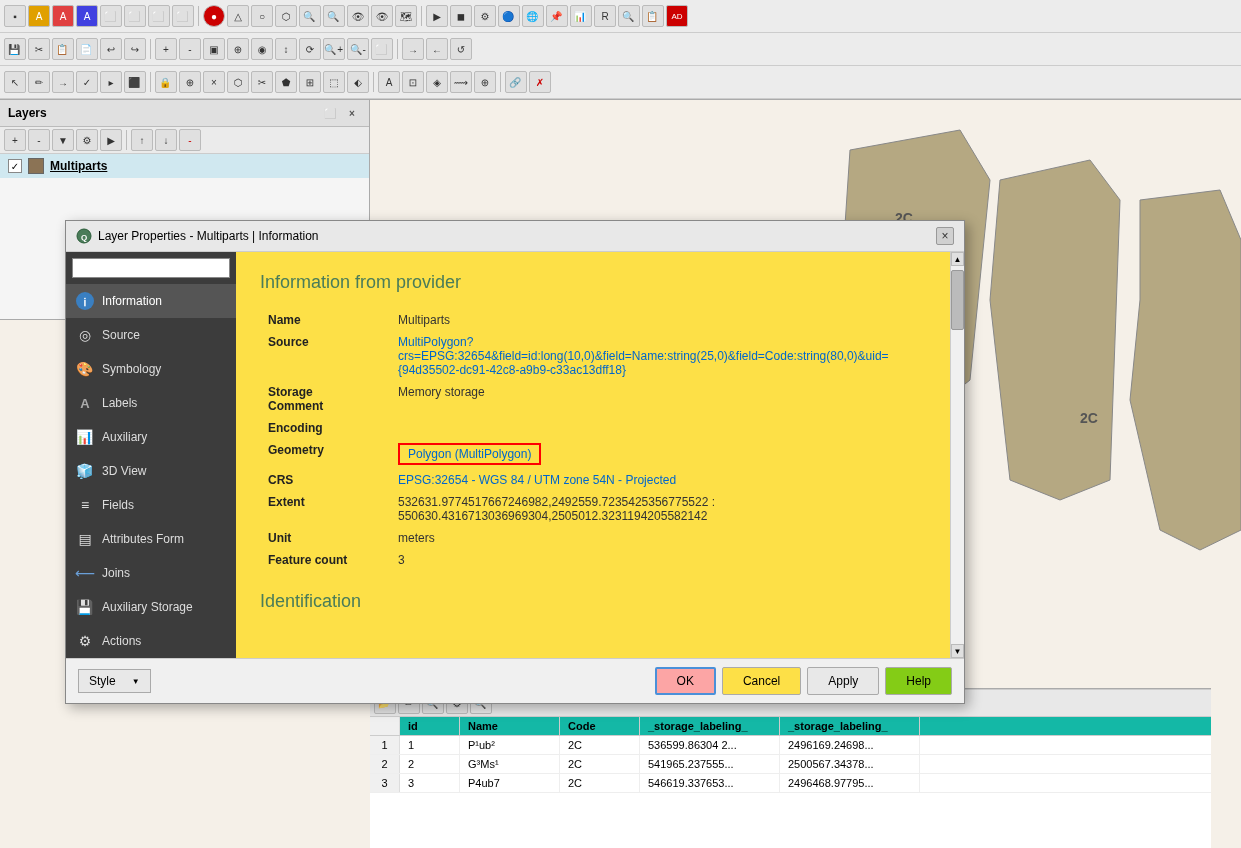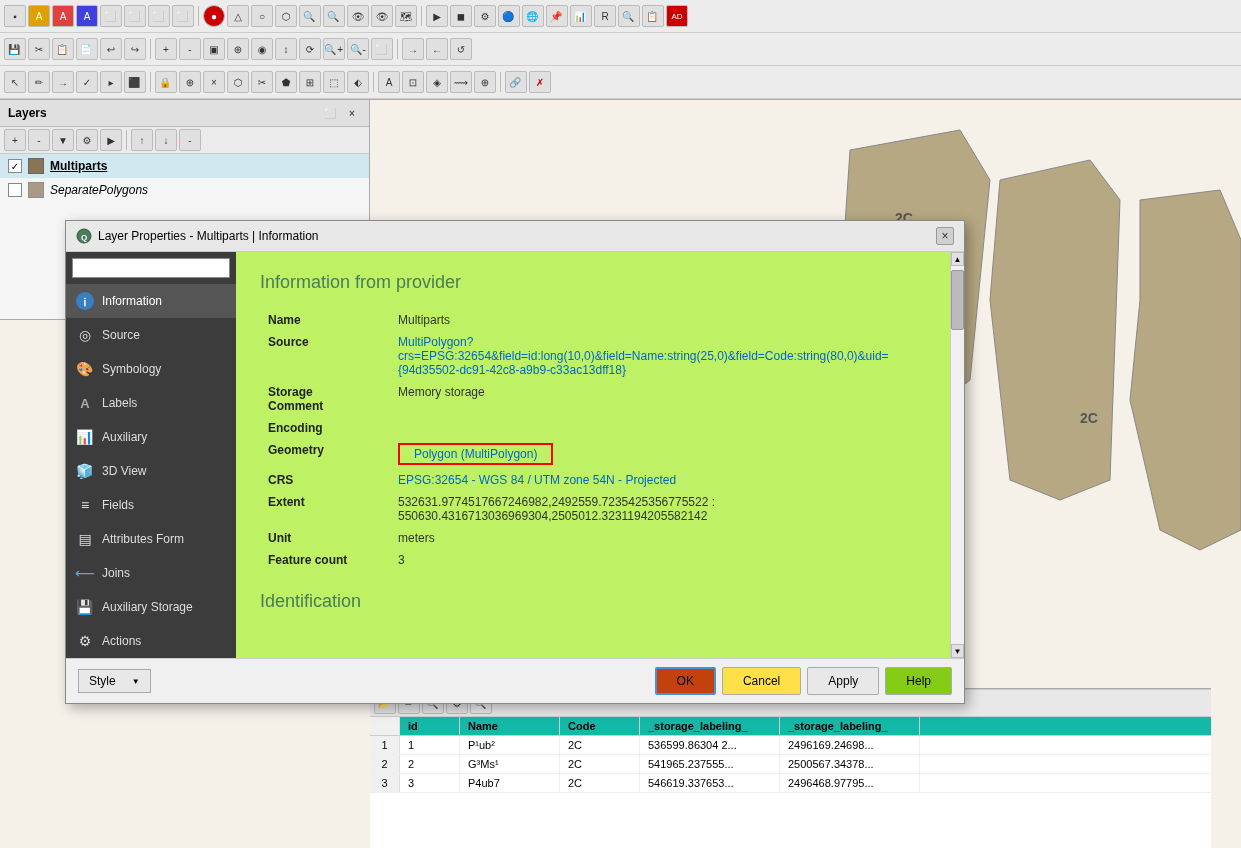--- a/index.html
+++ b/index.html
@@ -267,21 +267,21 @@
       justify-content: center;
       font-size: 14px;
     }
 
     
     .dialog-content {
       flex: 1;
       display: flex;
       flex-direction: column;
       overflow: hidden;
-      background: #bef264;
+      background: #fde047;
     }
     .content-scroll {
       flex: 1;
       overflow-y: auto;
       padding: 20px 24px;
     }
 
     
     .dialog-scrollbar {
       width: 14px;
@@ -372,21 +372,21 @@
     .style-btn-arrow {
       font-size: 8px;
     }
     .dialog-btn {
       padding: 5px 20px;
       font-size: 12px;
       cursor: pointer;
       border-radius: 2px;
     }
     .btn-ok {
-      background: #c2410c;
+      background: #fca5a5;
       border: 2px solid #4a90d9;
       color: #000;
     }
     .btn-cancel {
       background: #fde047;
       border: 1px solid #aaa;
       color: #000;
     }
     .btn-apply {
       background: #e8e8e8;
@@ -542,25 +542,20 @@
     <div class="tb-separator"></div>
     <div class="tb-btn">↑</div>
     <div class="tb-btn">↓</div>
     <div class="tb-btn" style="color:#cc0000;">-</div>
   </div>
   <div class="layer-item active">
     <div class="layer-checkbox">✓</div>
     <div class="layer-icon" style="background:#8b7355;"></div>
     <span class="layer-name">Multiparts</span>
   </div>
-  <div class="layer-item">
-    <div class="layer-checkbox"></div>
-    <div class="layer-icon" style="background:#8b7355;opacity:0.7;"></div>
-    <span style="font-style:italic;">SeparatePolygons</span>
-  </div>
 </div>
 
 <div class="table-area">
   <div class="attr-toolbar">
     <div class="tb-btn">📂</div>
     <div class="tb-btn">✏</div>
     <div class="tb-btn">🔍</div>
     <div class="tb-btn">⚙</div>
     <div class="tb-btn" style="background:#e8e8e8;">🔍</div>
   </div>
@@ -681,21 +676,21 @@
             <td class="info-label">Storage<br>Comment</td>
             <td class="info-value">Memory storage</td>
           </tr>
           <tr>
             <td class="info-label">Encoding</td>
             <td class="info-value"></td>
           </tr>
           <tr>
             <td class="info-label">Geometry</td>
             <td class="info-value">
-              <span style="border: 2px solid red; padding: 2px 14px; color: #0066cc; display:inline-block;">Polygon (MultiPolygon)</span>
+              <span style="border: 2px solid red; padding: 2px 8px; color: #0066cc; display:inline-block;">Polygon (MultiPolygon)</span>
             </td>
           </tr>
           <tr>
             <td class="info-label">CRS</td>
             <td class="info-value blue">EPSG:32654 - WGS 84 / UTM zone 54N - Projected</td>
           </tr>
           <tr>
             <td class="info-label">Extent</td>
             <td class="info-value">532631.9774517667246982,2492559.7235425356775522 : 550630.4316713036969304,2505012.3231194205582142</td>
           </tr>

